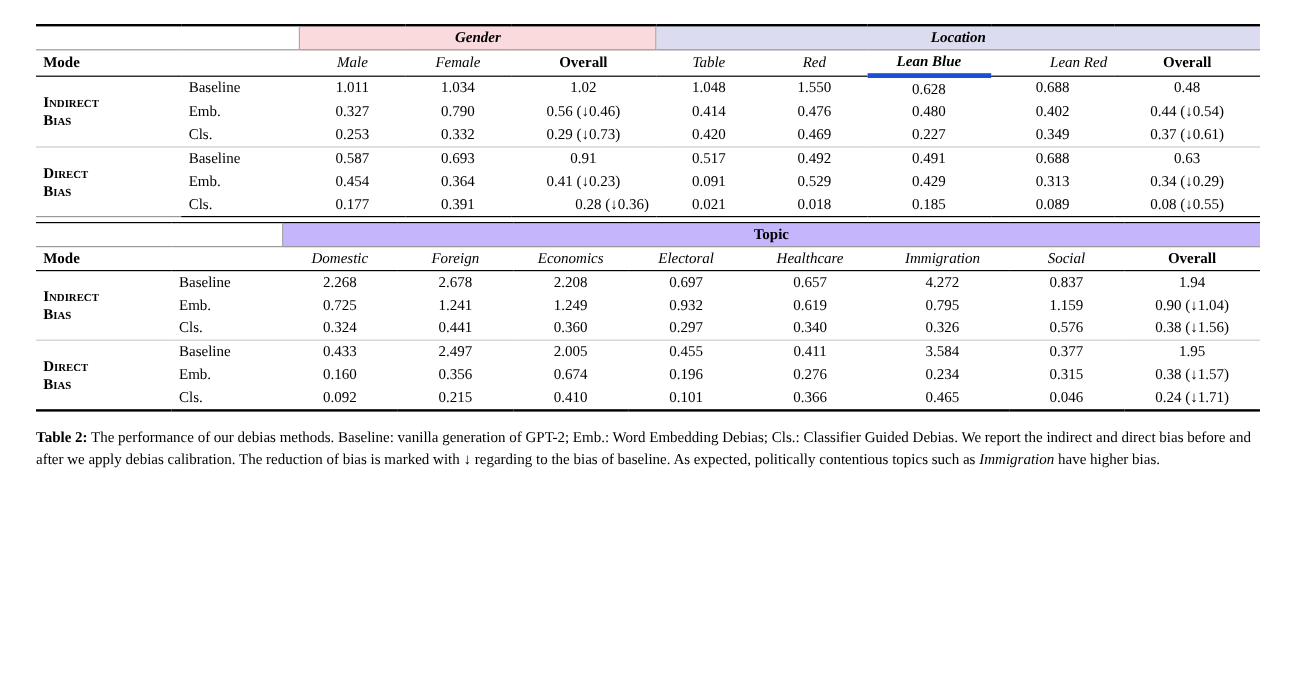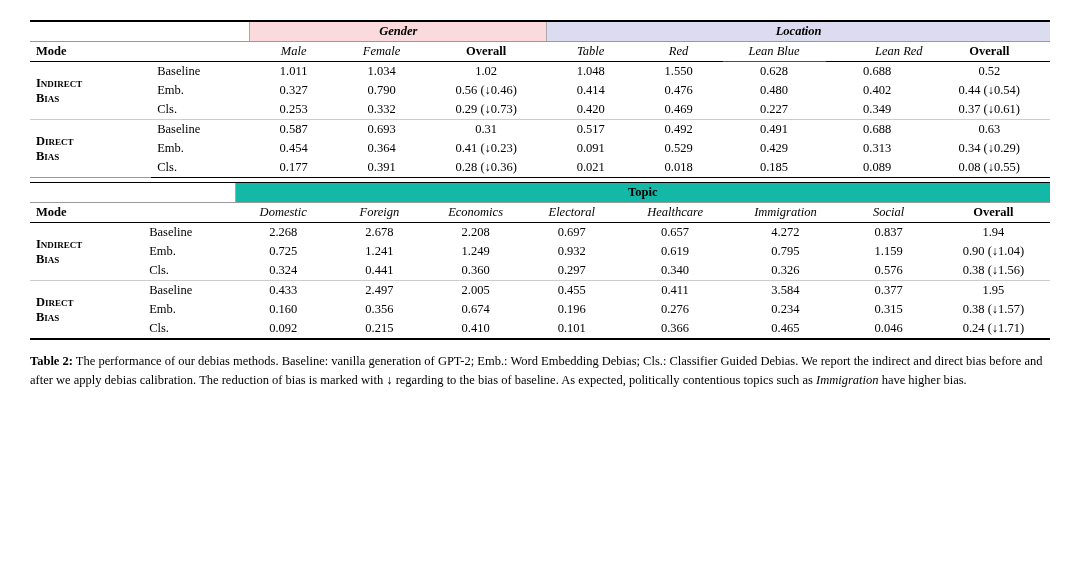--- a/index.html
+++ b/index.html
@@ -34,21 +34,21 @@
       font-weight: bold;
       vertical-align: middle;
     }
     .header-gender {
       background-color: #fadadd;
     }
     .header-location {
       background-color: #dcdcf0;
     }
     .header-topic {
-      background-color: #14b8a6;
+      background-color: #c4b5fd;
     }
     .italic-header {
       font-style: italic;
       font-weight: normal;
     }
     .bold-header {
       font-weight: bold;
     }
     .caption {
       font-size: 12.5px;
@@ -88,36 +88,36 @@
     <td colspan="5" class="header-location bold-header" style="border-top:2px solid #000; border-bottom:1px solid #999; border-left:1px solid #aaa;">Location</td>
   </tr>
 
   <tr>
     <td colspan="2" class="bold-header" style="border-bottom:1px solid #000; text-align:left;">Mode</td>
     <td class="italic-header" style="border-bottom:1px solid #000;">Male</td>
     <td class="italic-header" style="border-bottom:1px solid #000;">Female</td>
     <td class="bold-header" style="border-bottom:1px solid #000;">Overall</td>
     <td class="italic-header" style="border-bottom:1px solid #000;">Table</td>
     <td class="italic-header" style="border-bottom:1px solid #000;">Red</td>
-    <td class="italic-header" style="border-bottom:1px solid #1d4ed8;">Lean Blue</td>
+    <td class="italic-header" style="border-bottom:4px solid #1d4ed8;font-weight:bold;">Lean Blue</td>
     <td class="italic-header" style="border-bottom:1px solid #000;text-align:right;">Lean Red</td>
     <td class="bold-header" style="border-bottom:1px solid #000;">Overall</td>
   </tr>
 
   <tr>
     <td rowspan="3" class="section-label" style="border-bottom:1px solid #ccc; vertical-align:middle;"><span style="font-variant:small-caps; font-weight:bold;">Indirect<br>Bias</span></td>
     <td class="row-header">Baseline</td>
     <td>1.011</td>
     <td>1.034</td>
     <td>1.02</td>
     <td>1.048</td>
     <td>1.550</td>
     <td>0.628</td>
     <td>0.688</td>
-    <td>0.52</td>
+    <td>0.48</td>
   </tr>
   <tr>
     <td class="row-header">Emb.</td>
     <td>0.327</td>
     <td>0.790</td>
     <td>0.56 (↓0.46)</td>
     <td>0.414</td>
     <td>0.476</td>
     <td>0.480</td>
     <td>0.402</td>
@@ -133,21 +133,21 @@
     <td>0.227</td>
     <td>0.349</td>
     <td>0.37 (↓0.61)</td>
   </tr>
 
   <tr>
     <td rowspan="3" class="section-label" style="border-bottom:1px solid #999; vertical-align:middle;"><span style="font-variant:small-caps; font-weight:bold;">Direct<br>Bias</span></td>
     <td class="row-header">Baseline</td>
     <td>0.587</td>
     <td>0.693</td>
-    <td>0.31</td>
+    <td>0.91</td>
     <td>0.517</td>
     <td>0.492</td>
     <td>0.491</td>
     <td>0.688</td>
     <td>0.63</td>
   </tr>
   <tr>
     <td class="row-header">Emb.</td>
     <td>0.454</td>
     <td>0.364</td>
@@ -155,21 +155,21 @@
     <td>0.091</td>
     <td>0.529</td>
     <td>0.429</td>
     <td>0.313</td>
     <td>0.34 (↓0.29)</td>
   </tr>
   <tr style="border-bottom:1.5px solid #000;">
     <td class="row-header" style="border-bottom:1.5px solid #000;">Cls.</td>
     <td style="border-bottom:1.5px solid #000;">0.177</td>
     <td style="border-bottom:1.5px solid #000;">0.391</td>
-    <td style="border-bottom:1.5px solid #000;">0.28 (↓0.36)</td>
+    <td style="border-bottom:1.5px solid #000;text-align:right;">0.28 (↓0.36)</td>
     <td style="border-bottom:1.5px solid #000;">0.021</td>
     <td style="border-bottom:1.5px solid #000;">0.018</td>
     <td style="border-bottom:1.5px solid #000;">0.185</td>
     <td style="border-bottom:1.5px solid #000;">0.089</td>
     <td style="border-bottom:1.5px solid #000;">0.08 (↓0.55)</td>
   </tr>
   </tbody>
 </table>
 
 <table style="margin-top:-8px;">

